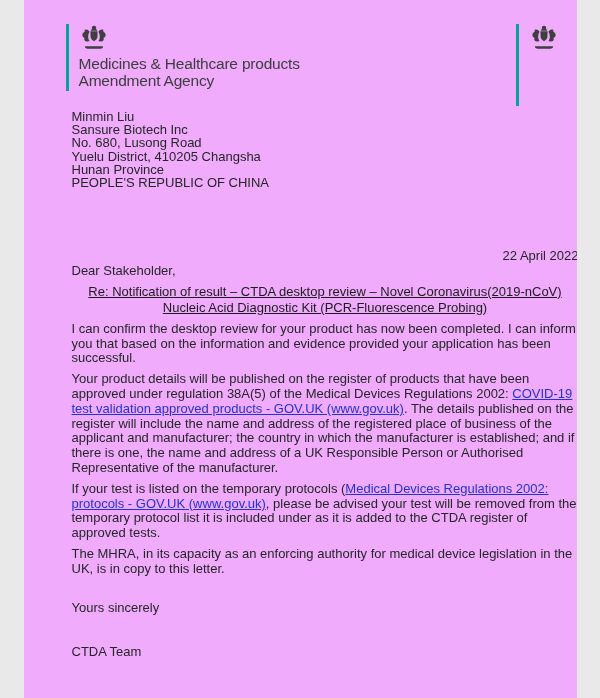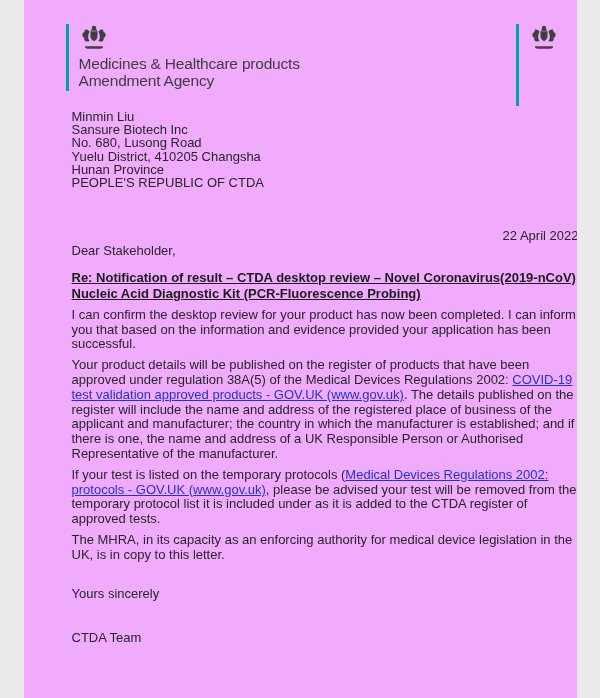--- a/index.html
+++ b/index.html
@@ -27,29 +27,30 @@
   
   .letter {
     position: absolute;
     left: 48px;
     top: 110px;
     width: 507px;
     font-size: 13px;
     line-height: 14.8px;
   }
   .address { line-height: 13.2px; }
-  .date-line { margin-top: 40px; text-align: right; }
+  .date-line { margin-top: 60px; text-align: right; }
   .bcc { margin-top: 19px; }
   .salutation { }
   .subject {
-    margin-top: 11px;
-    font-weight: bold;
+    margin-top: 5px;
+    font-weight: normal;
     text-decoration: underline;
     line-height: 16px;
     color: #1c1c1c;
+    text-align: center;
   }
   .para { margin-top: 6px; }
   .para-lg { margin-top: 24px; }
   .sig { margin-top: 30px; }
   a.govuk-link {
     color: #2433cf;
     text-decoration: underline;
     cursor: pointer;
   }
 </style>
@@ -93,21 +94,21 @@
   </div>
 
   <div class="letter">
 
     <div class="address">
       <div>Minmin Liu</div>
       <div>Sansure Biotech Inc</div>
       <div>No. 680, Lusong Road</div>
       <div>Yuelu District, 410205 Changsha</div>
       <div>Hunan Province</div>
-      <div>PEOPLE'S REPUBLIC OF CTDA</div>
+      <div>PEOPLE'S REPUBLIC OF CHINA</div>
     </div>
 
     <div class="date-line">22 April 2022</div>
 
 
     <div class="salutation">Dear Stakeholder,</div>
 
     <div class="subject">Re: Notification of result – CTDA desktop review – Novel Coronavirus(2019-nCoV) Nucleic Acid Diagnostic Kit (PCR-Fluorescence Probing)</div>
 
 

